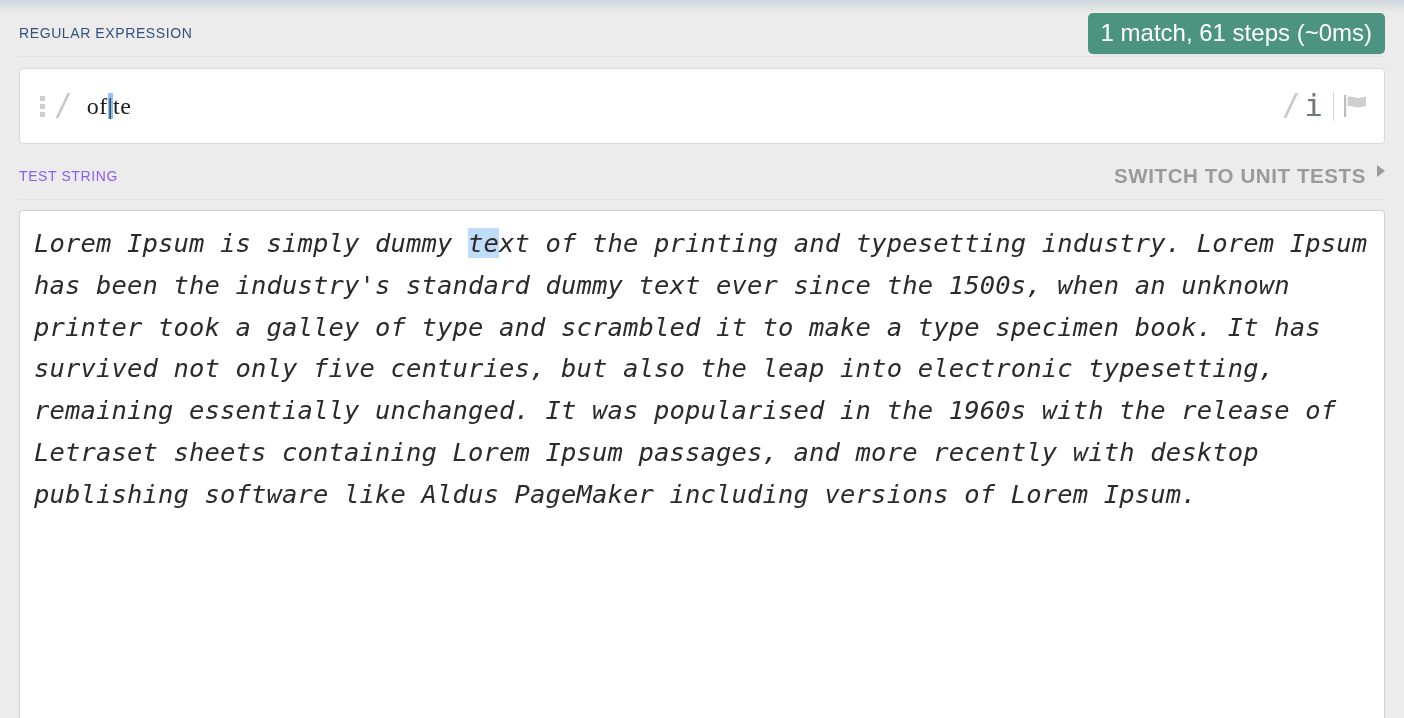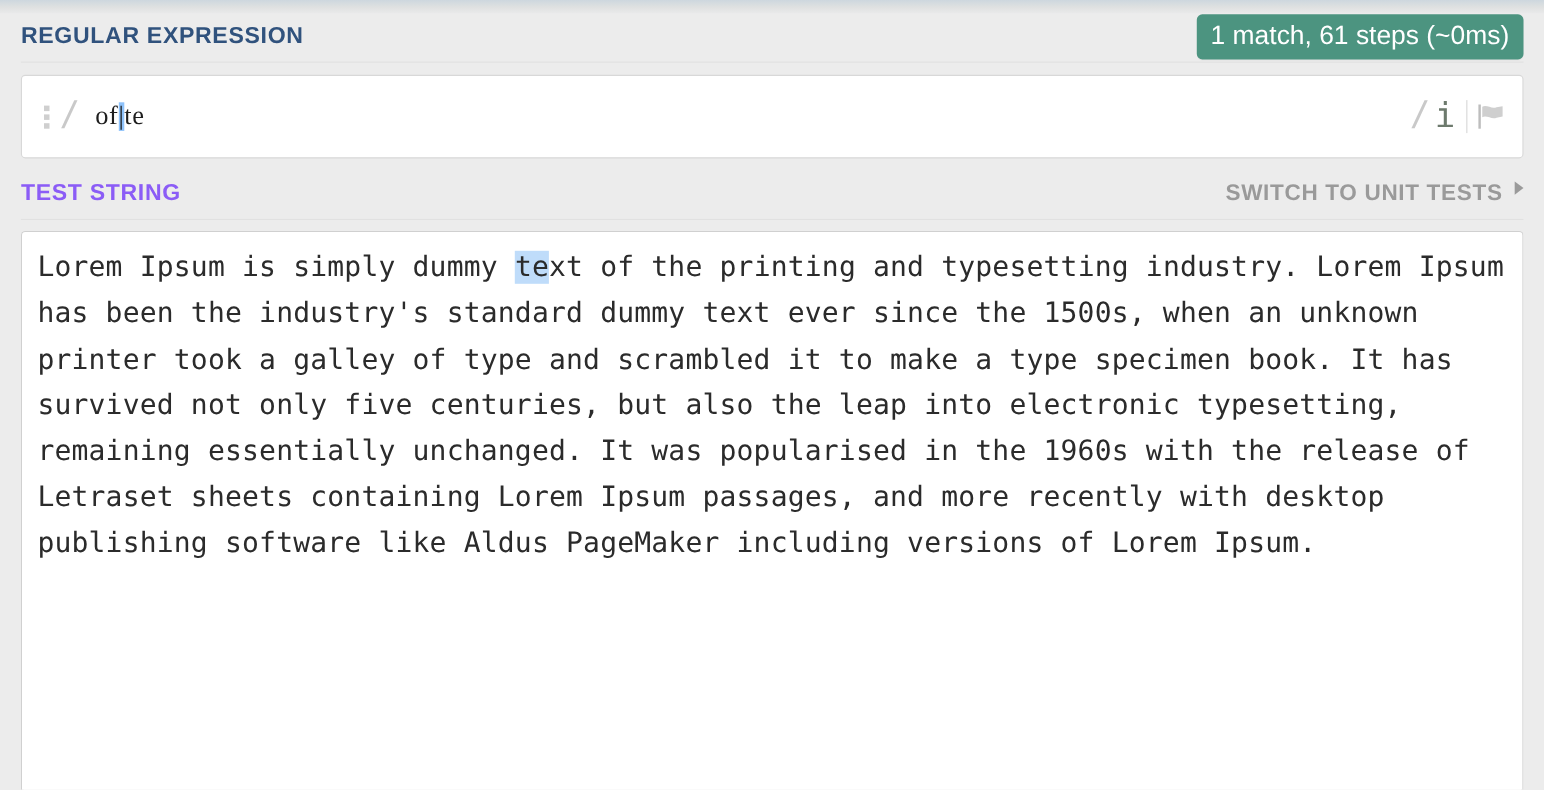--- a/index.html
+++ b/index.html
@@ -39,22 +39,22 @@
     position: absolute;
     left: 0;
     width: 1404px;
     height: 42px;
     display: flex;
     align-items: center;
     justify-content: space-between;
     padding: 0 19px 0 19px;
   }
   .section-title {
-    font-size: 21px;
-    font-weight: bold;
+    font-size: 14px;
+    font-weight: normal;
     letter-spacing: 0.6px;
     color: #30527d;
     text-transform: uppercase;
     white-space: nowrap;
   }
   .section-title.test-title { color: #8b5cf6; }
 
   .head-underline {
     position: absolute;
     left: 19px;
@@ -187,20 +187,21 @@
     position: absolute;
     left: 19px;
     top: 210px;
     width: 1366px;
     height: 508px;
     background: #ffffff;
     border: 1px solid #d0d0d0;
     border-bottom: none;
     border-radius: 4px 4px 0 0;
     overflow: hidden;
+    font-style: italic;
   }
   .test-text {
     font-family: "DejaVu Sans Mono", monospace;
     font-size: 25.5px;
     line-height: 41.8px;
     color: #2b2b2b;
     white-space: pre-wrap;
     word-break: normal;
     padding: 12px 14px 0 14px;
     letter-spacing: 0.15px;

